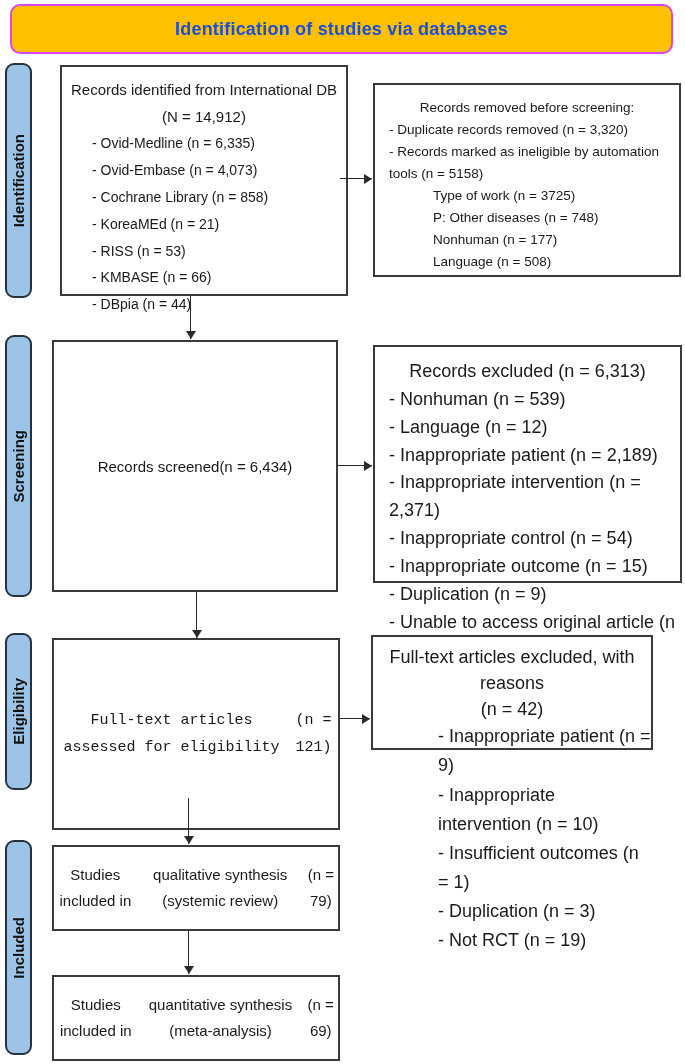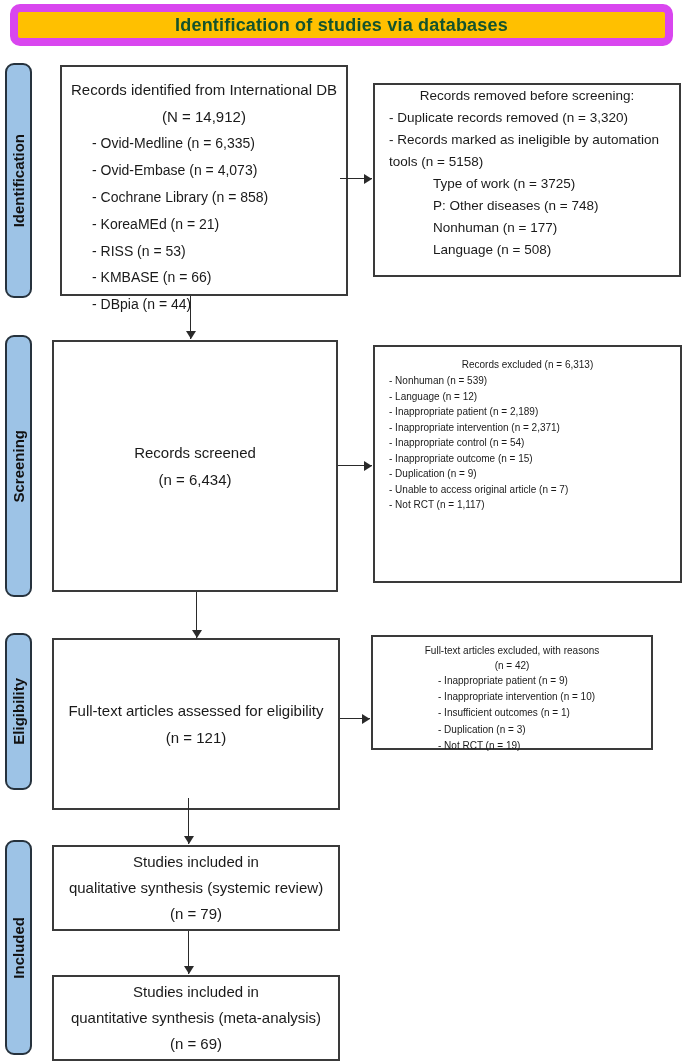--- a/index.html
+++ b/index.html
@@ -18,26 +18,26 @@
     width: 685px;
     height: 1064px;
     background: #ffffff;
     overflow: hidden;
   }
 
   
   .banner {
     position: absolute;
     left: 10px; top: 4px;
-    width: 663px; height: 42px;
+    width: 663px; height: 50px;
     background: var(--banner-bg);
-    border: 8px solid #d946ef;
+    border: 2px solid #d946ef;
     border-radius: 10px;
     display: flex; align-items: center; justify-content: center;
-    font-size: 18px; font-weight: bold; color: #14532d;
+    font-size: 18px; font-weight: bold; color: #1d4ed8;
     letter-spacing: 0.2px;
   }
 
   
   .stage {
     position: absolute;
     left: 5px; width: 27px;
     background: var(--stage-bg);
     border: 2px solid var(--stage-border);
     border-radius: 9px;
@@ -52,44 +52,44 @@
 
   
   .box {
     position: absolute;
     background: #ffffff;
     border: 2px solid var(--box-border);
     font-size: 15px;
     line-height: 1.8;
   }
   .box.centered {
-    display: flex; flex-direction: column;
+    display: flex; flex-direction: row;
     align-items: center; justify-content: center;
     text-align: center;
   }
   .box .title-line { text-align: center; }
   .box .li { text-align: left; }
 
   
   #box-identified { left: 60px; top: 65px; width: 288px; height: 231px; padding-top: 9px; }
   #box-identified .li { padding-left: 30px; line-height: 1.92; font-size: 14px; }
 
   
-  .rbox { font-size: 10px; line-height: 1.6; }
-  #box-removed { left: 373px; top: 83px; width: 308px; height: 194px; font-size: 13.5px; }
+  .rbox { font-size: 18px; line-height: 1.6; }
+  #box-removed { left: 373px; top: 83px; width: 308px; height: 194px; padding-top: 12px; font-size: 13.5px; }
   #box-removed .li { padding-left: 14px; line-height: 1.65; }
   #box-removed .sub { padding-left: 58px; line-height: 1.62; }
   #box-excluded { left: 373px; top: 345px; width: 309px; height: 238px; padding-top: 10px; }
   #box-excluded .li { padding-left: 14px; line-height: 1.55; }
   #box-ft-excluded { left: 371px; top: 635px; width: 282px; height: 115px; padding-top: 7px; line-height: 1.45; }
   #box-ft-excluded .li { padding-left: 28px; line-height: 1.62; margin-left: 37px; }
 
   
   #box-screened { left: 52px; top: 340px; width: 286px; height: 252px; }
-  #box-fulltext { left: 52px; top: 638px; width: 288px; height: 172px; }
+  #box-fulltext { left: 52px; top: 638px; width: 288px; height: 192px; font-family: Liberation Mono, monospace; }
   #box-qualitative { left: 52px; top: 845px; width: 288px; height: 86px; line-height: 1.75; }
   #box-quantitative { left: 52px; top: 975px; width: 288px; height: 86px; line-height: 1.75; }
 
   
   .varrow {
     position: absolute; width: 1px;
     background: var(--arrow);
   }
   .varrow .head {
     position: absolute; bottom: 0; left: -4.5px;

